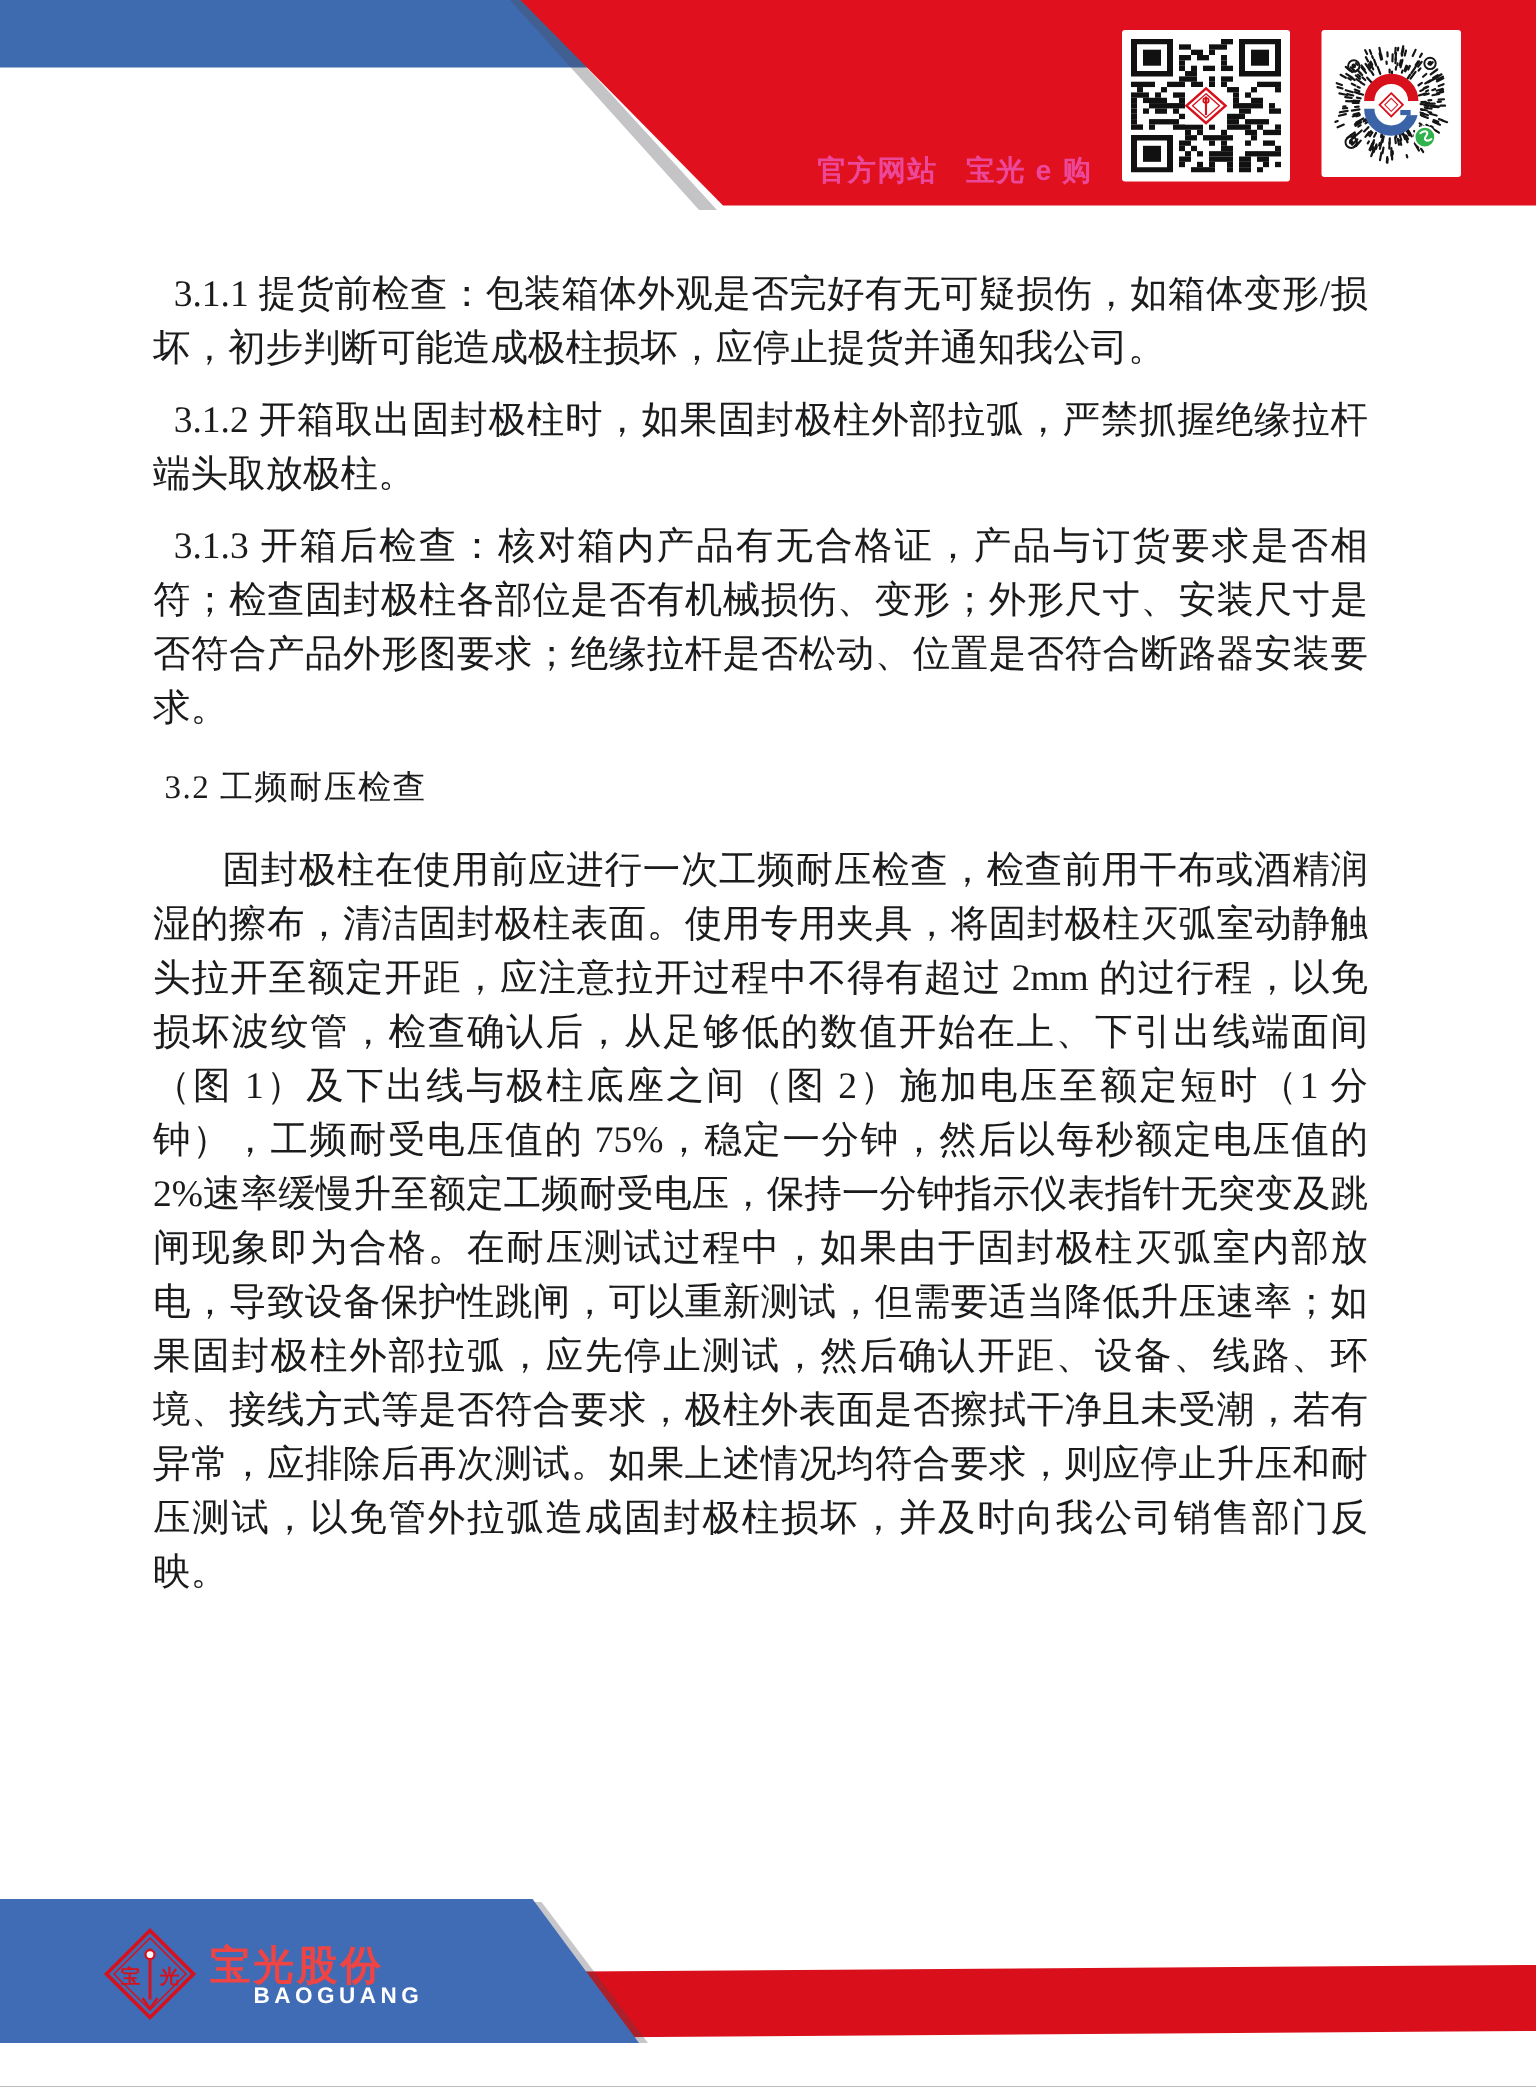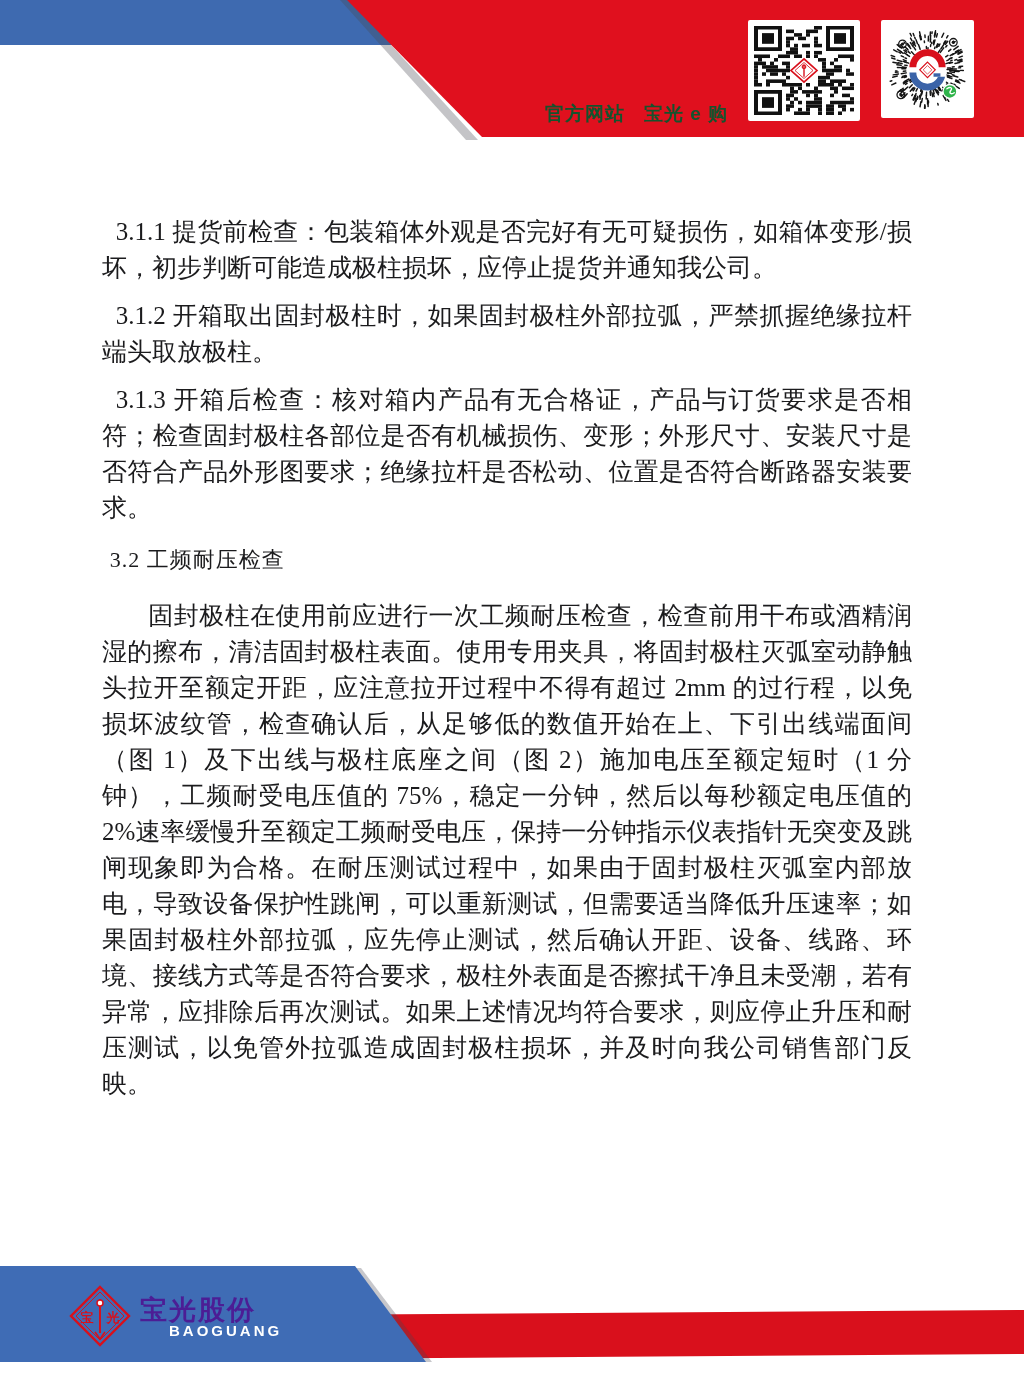--- a/index.html
+++ b/index.html
@@ -1,44 +1,44 @@
 <!DOCTYPE html>
 <html><head>
 <meta charset="utf-8">
 <style>
   html,body{margin:0;padding:0;background:#888;}
   .page{position:relative;width:1024px;height:1391px;margin:0 auto;background:#ffffff;overflow:hidden;}
   svg{display:block;}
 
   
   .banner-top{position:absolute;left:0;top:0;width:1024px;height:142px;}
-  .hdr-label{position:absolute;color:#14532d;font-family:"Liberation Sans",sans-serif;
+  .hdr-label{position:absolute;color:#ec4899;font-family:"Liberation Sans",sans-serif;
              font-weight:bold;font-size:19px;letter-spacing:1px;white-space:nowrap;}
   .hdr-website{left:545px;top:101px;}
   .hdr-shop{left:644px;top:101px;}
 
   
   .qr-box{position:absolute;background:#ffffff;border-radius:2px;}
   .qr1{left:748px;top:20px;width:112px;height:101px;padding:0;}
   .qr2{left:881px;top:20px;width:93px;height:98px;}
   .qr-box svg{position:absolute;left:6px;top:6px;}
 
   
   .content{position:absolute;left:102px;top:179px;width:810px;
            font-family:"Liberation Serif",serif;font-size:25px;line-height:36px;
-           color:#1b1b1d;text-align:justify;margin-top:35px;}
+           color:#1b1b1d;text-align:justify;}
   .content p{margin:0 0 12px;text-indent:.55em;}
   .content p.deep{text-indent:1.85em;}
   .content h2{font-size:22px;line-height:36px;margin:16px 0 20px;font-weight:normal;
               letter-spacing:1px;text-indent:.35em;}
   .content p.note{text-indent:1.85em;}
 
   
   .banner-bottom{position:absolute;left:0;top:1253px;width:1024px;height:138px;}
-  .ft-cn{position:absolute;left:140px;top:1292px;color:#4c1d95;
+  .ft-cn{position:absolute;left:140px;top:1292px;color:#ef4444;
          font-family:"Liberation Sans",sans-serif;font-weight:bold;font-size:27px;letter-spacing:2px;}
   .ft-en{position:absolute;left:141px;top:1322px;color:#ffffff;
          font-family:"Liberation Sans",sans-serif;font-weight:bold;font-size:15px;letter-spacing:3px;margin-left:28px;}
 </style>
 </head>
 <body>
 
 <div class="page">
 
   <svg class="banner-top" width="1024" height="142" viewBox="0 0 1024 142">

